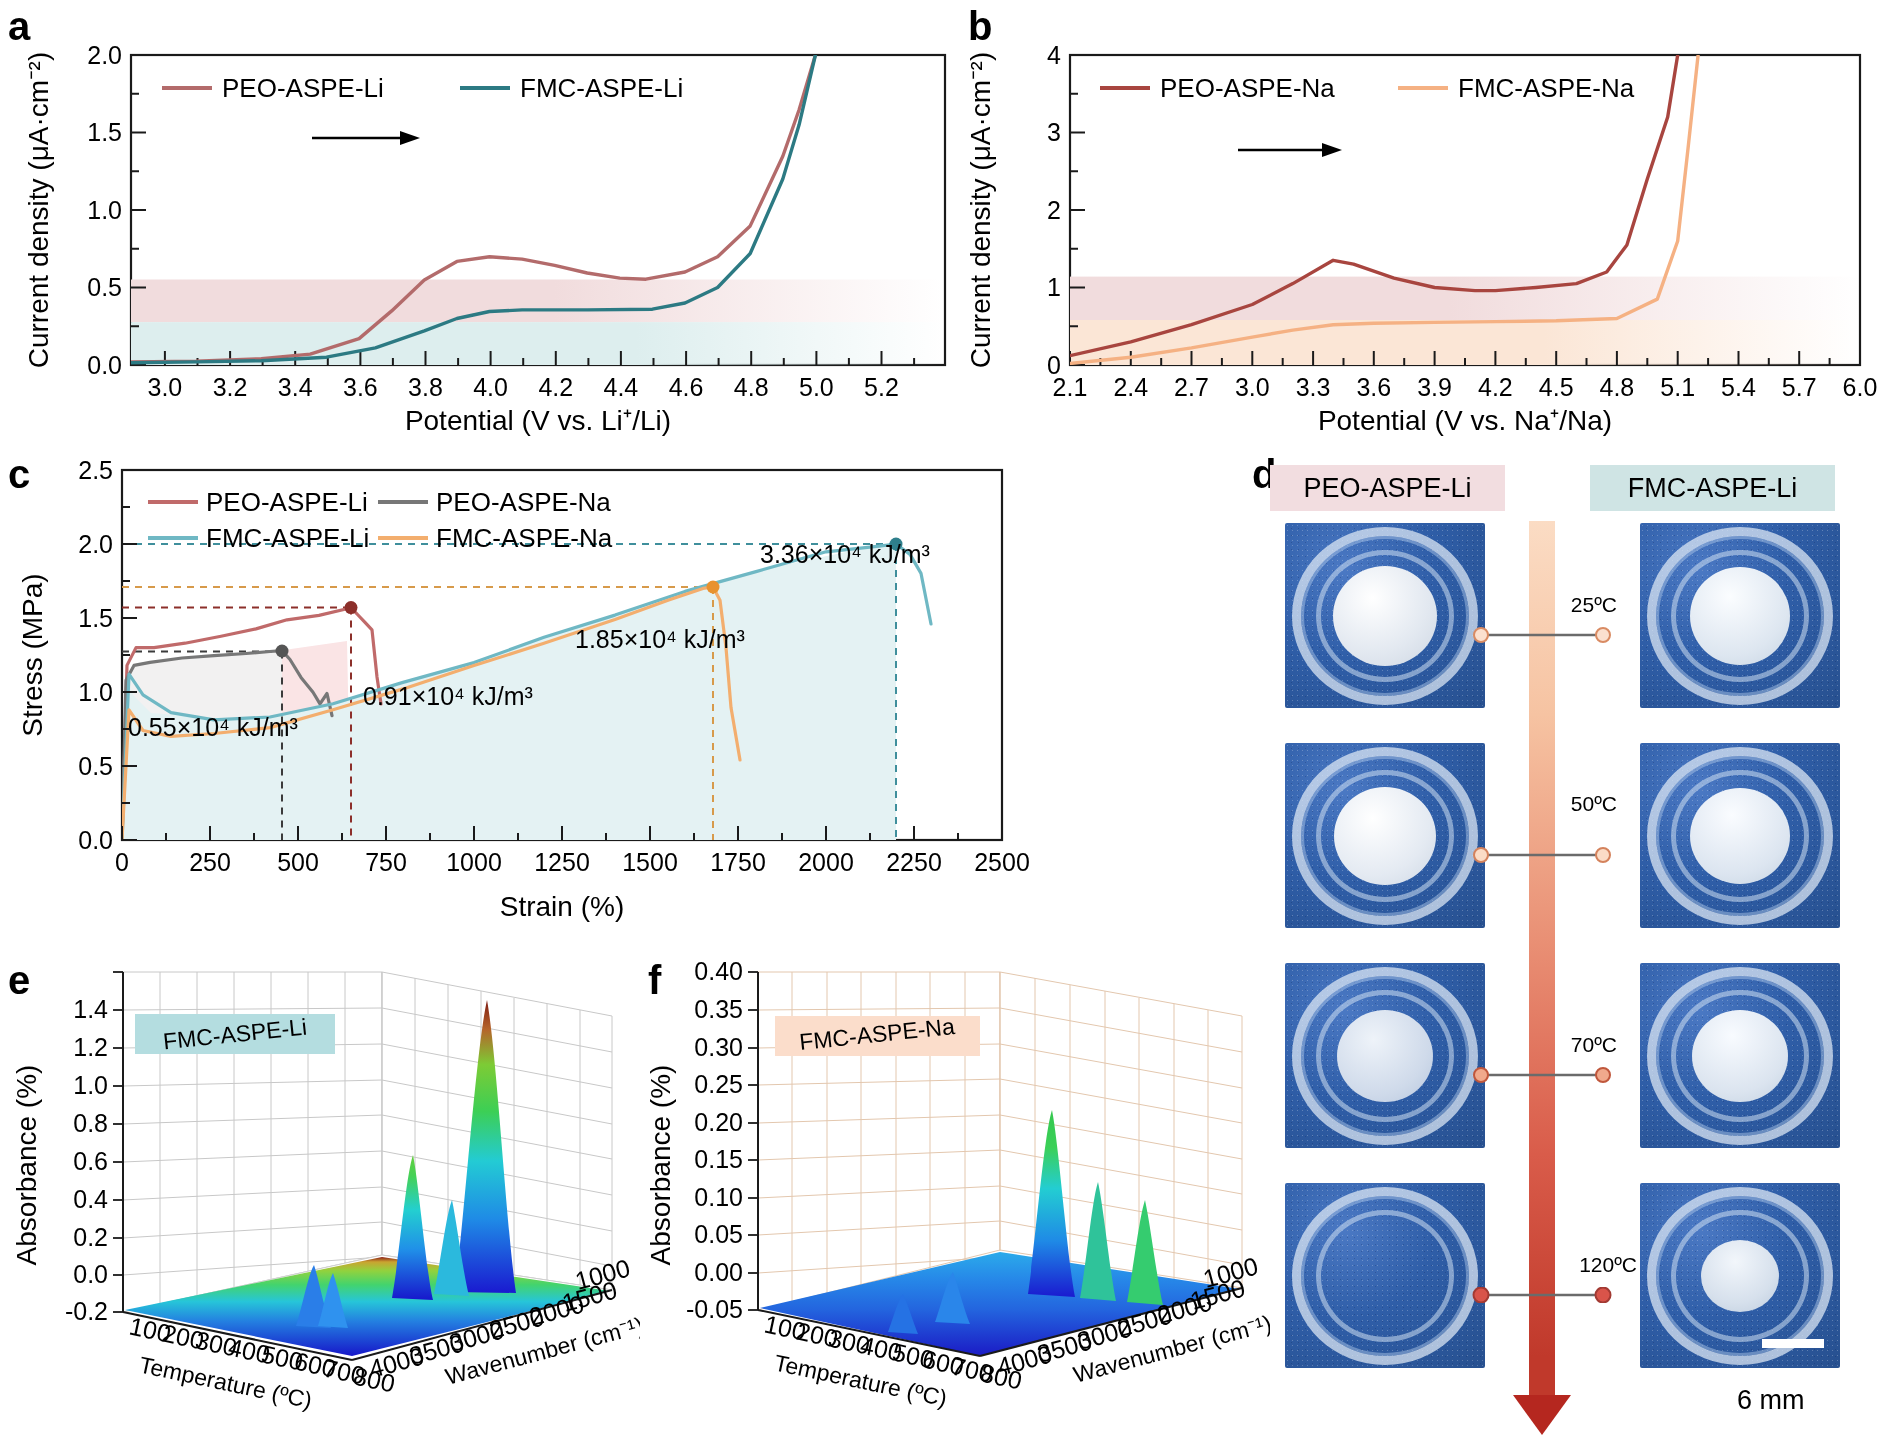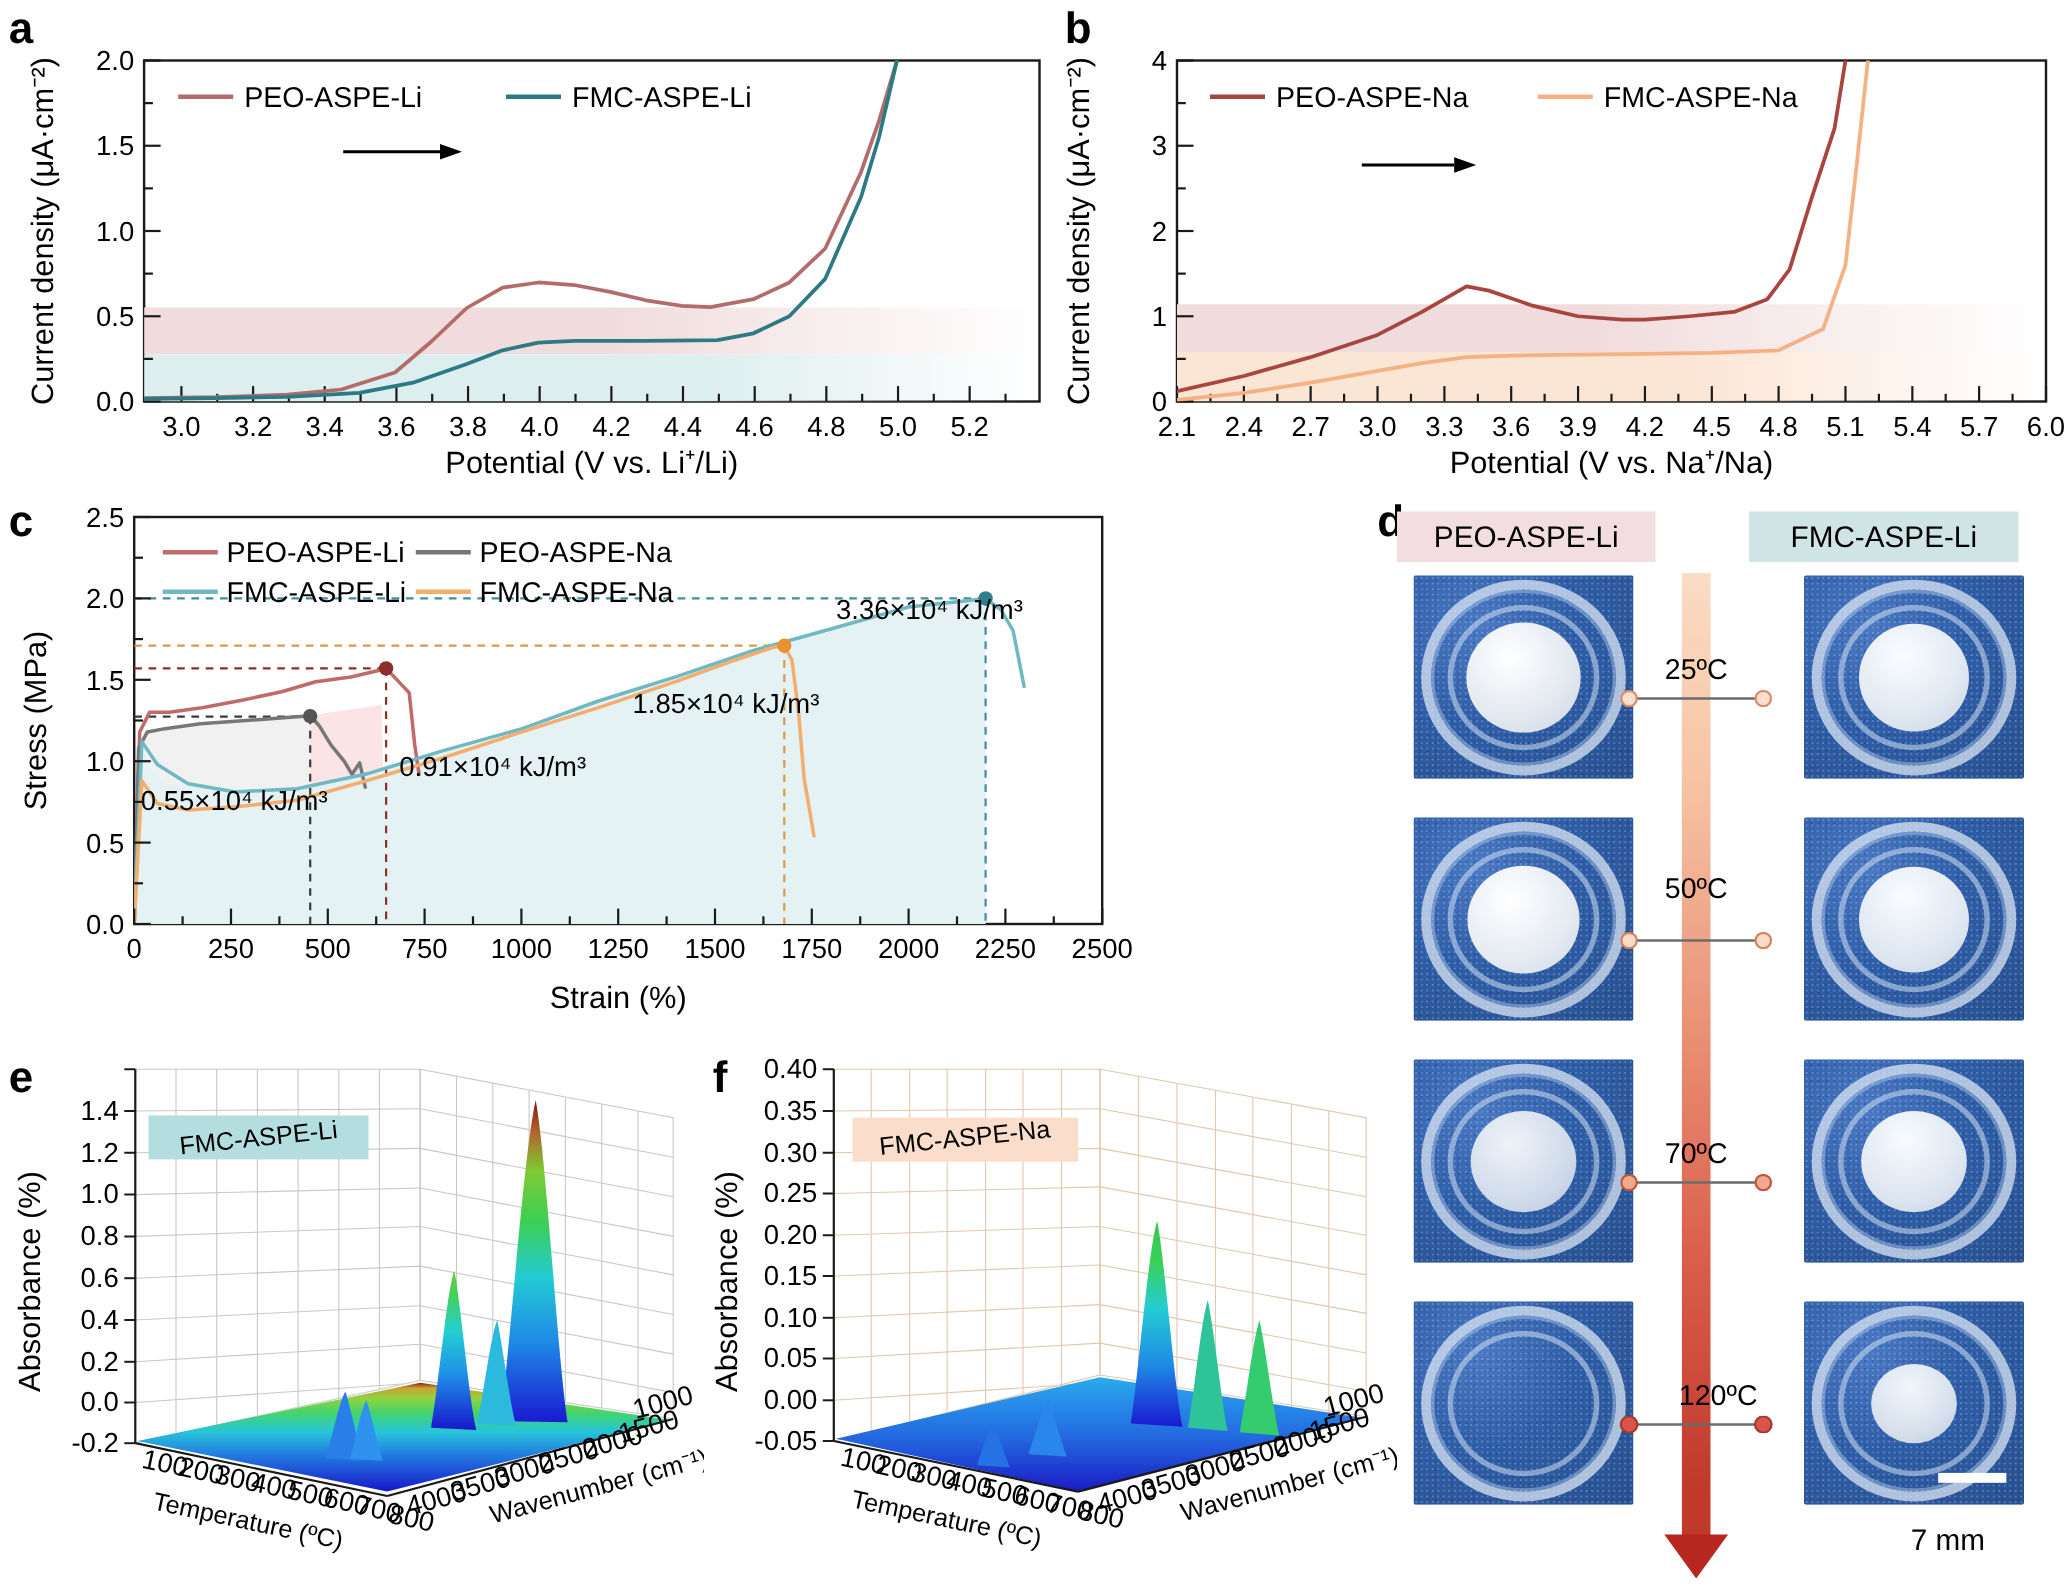--- a/index.html
+++ b/index.html
@@ -35,21 +35,21 @@
   .d-photo .dish-inner{position:absolute;left:50%;top:50%;transform:translate(-50%,-50%);
      width:128px;height:122px;border-radius:50%;
      border:5px solid rgba(206,222,240,.55);}
   .d-photo .disc{position:absolute;left:50%;top:50%;transform:translate(-50%,-50%);
      border-radius:50%;}
   .d-arrowtrack{position:absolute;left:284px;top:66px;width:26px;height:880px;
      background:linear-gradient(180deg,#fbdcc4 0%,#f6c3a2 22%,#e98f74 48%,#d95c4a 72%,#c0392b 95%);}
   .d-arrowhead{position:absolute;left:268px;top:940px;width:0;height:0;
      border-left:29px solid transparent;border-right:29px solid transparent;
      border-top:40px solid #b5271f;}
-  .d-temp{position:absolute;width:150px;text-align:center;font-size:26px;}
+  .d-temp{position:absolute;width:150px;text-align:right;font-size:21px;}
   .d-dumbbell{position:absolute;width:150px;height:16px;}
   .d-scalebar{position:absolute;background:#fff;height:9px;}
   .d-scaletext{position:absolute;font-size:27px;}
 </style>
 </head>
 <body>
 
 <div class="plabel" style="left:8px;top:4px;">a</div>
 <div class="panel" style="left:0;top:0;width:960px;height:440px;">
 <svg width="960" height="440" viewBox="0 0 960 440">
@@ -731,14 +731,14 @@
     <div class="disc" style="width:78px;height:72px;background:radial-gradient(circle at 44% 30%,#f2f6fb,#d6e0ec 62%,#bccbdd 100%);"></div>
     <div class="d-scalebar" style="right:16px;bottom:20px;width:62px;"></div>
   </div>
   <div class="d-temp" style="left:222px;top:798px;padding-left:20px;">120ºC</div>
   <svg class="d-dumbbell" viewBox="0 0 150 16" style="left:222px;top:832px;">
     <line x1="18" y1="8" x2="132" y2="8" stroke="#6b6b6b" stroke-width="2.4"></line>
     <circle cx="14" cy="8" r="7.5" fill="#d9544a" stroke="#a23a33" stroke-width="2"></circle>
     <circle cx="136" cy="8" r="7.5" fill="#d9544a" stroke="#a23a33" stroke-width="2"></circle>
   </svg>
 
-  <div class="d-scaletext" style="left:492px;top:930px;">7 mm</div>
+  <div class="d-scaletext" style="left:492px;top:930px;">6 mm</div>
 </div>
 
 </body></html>

